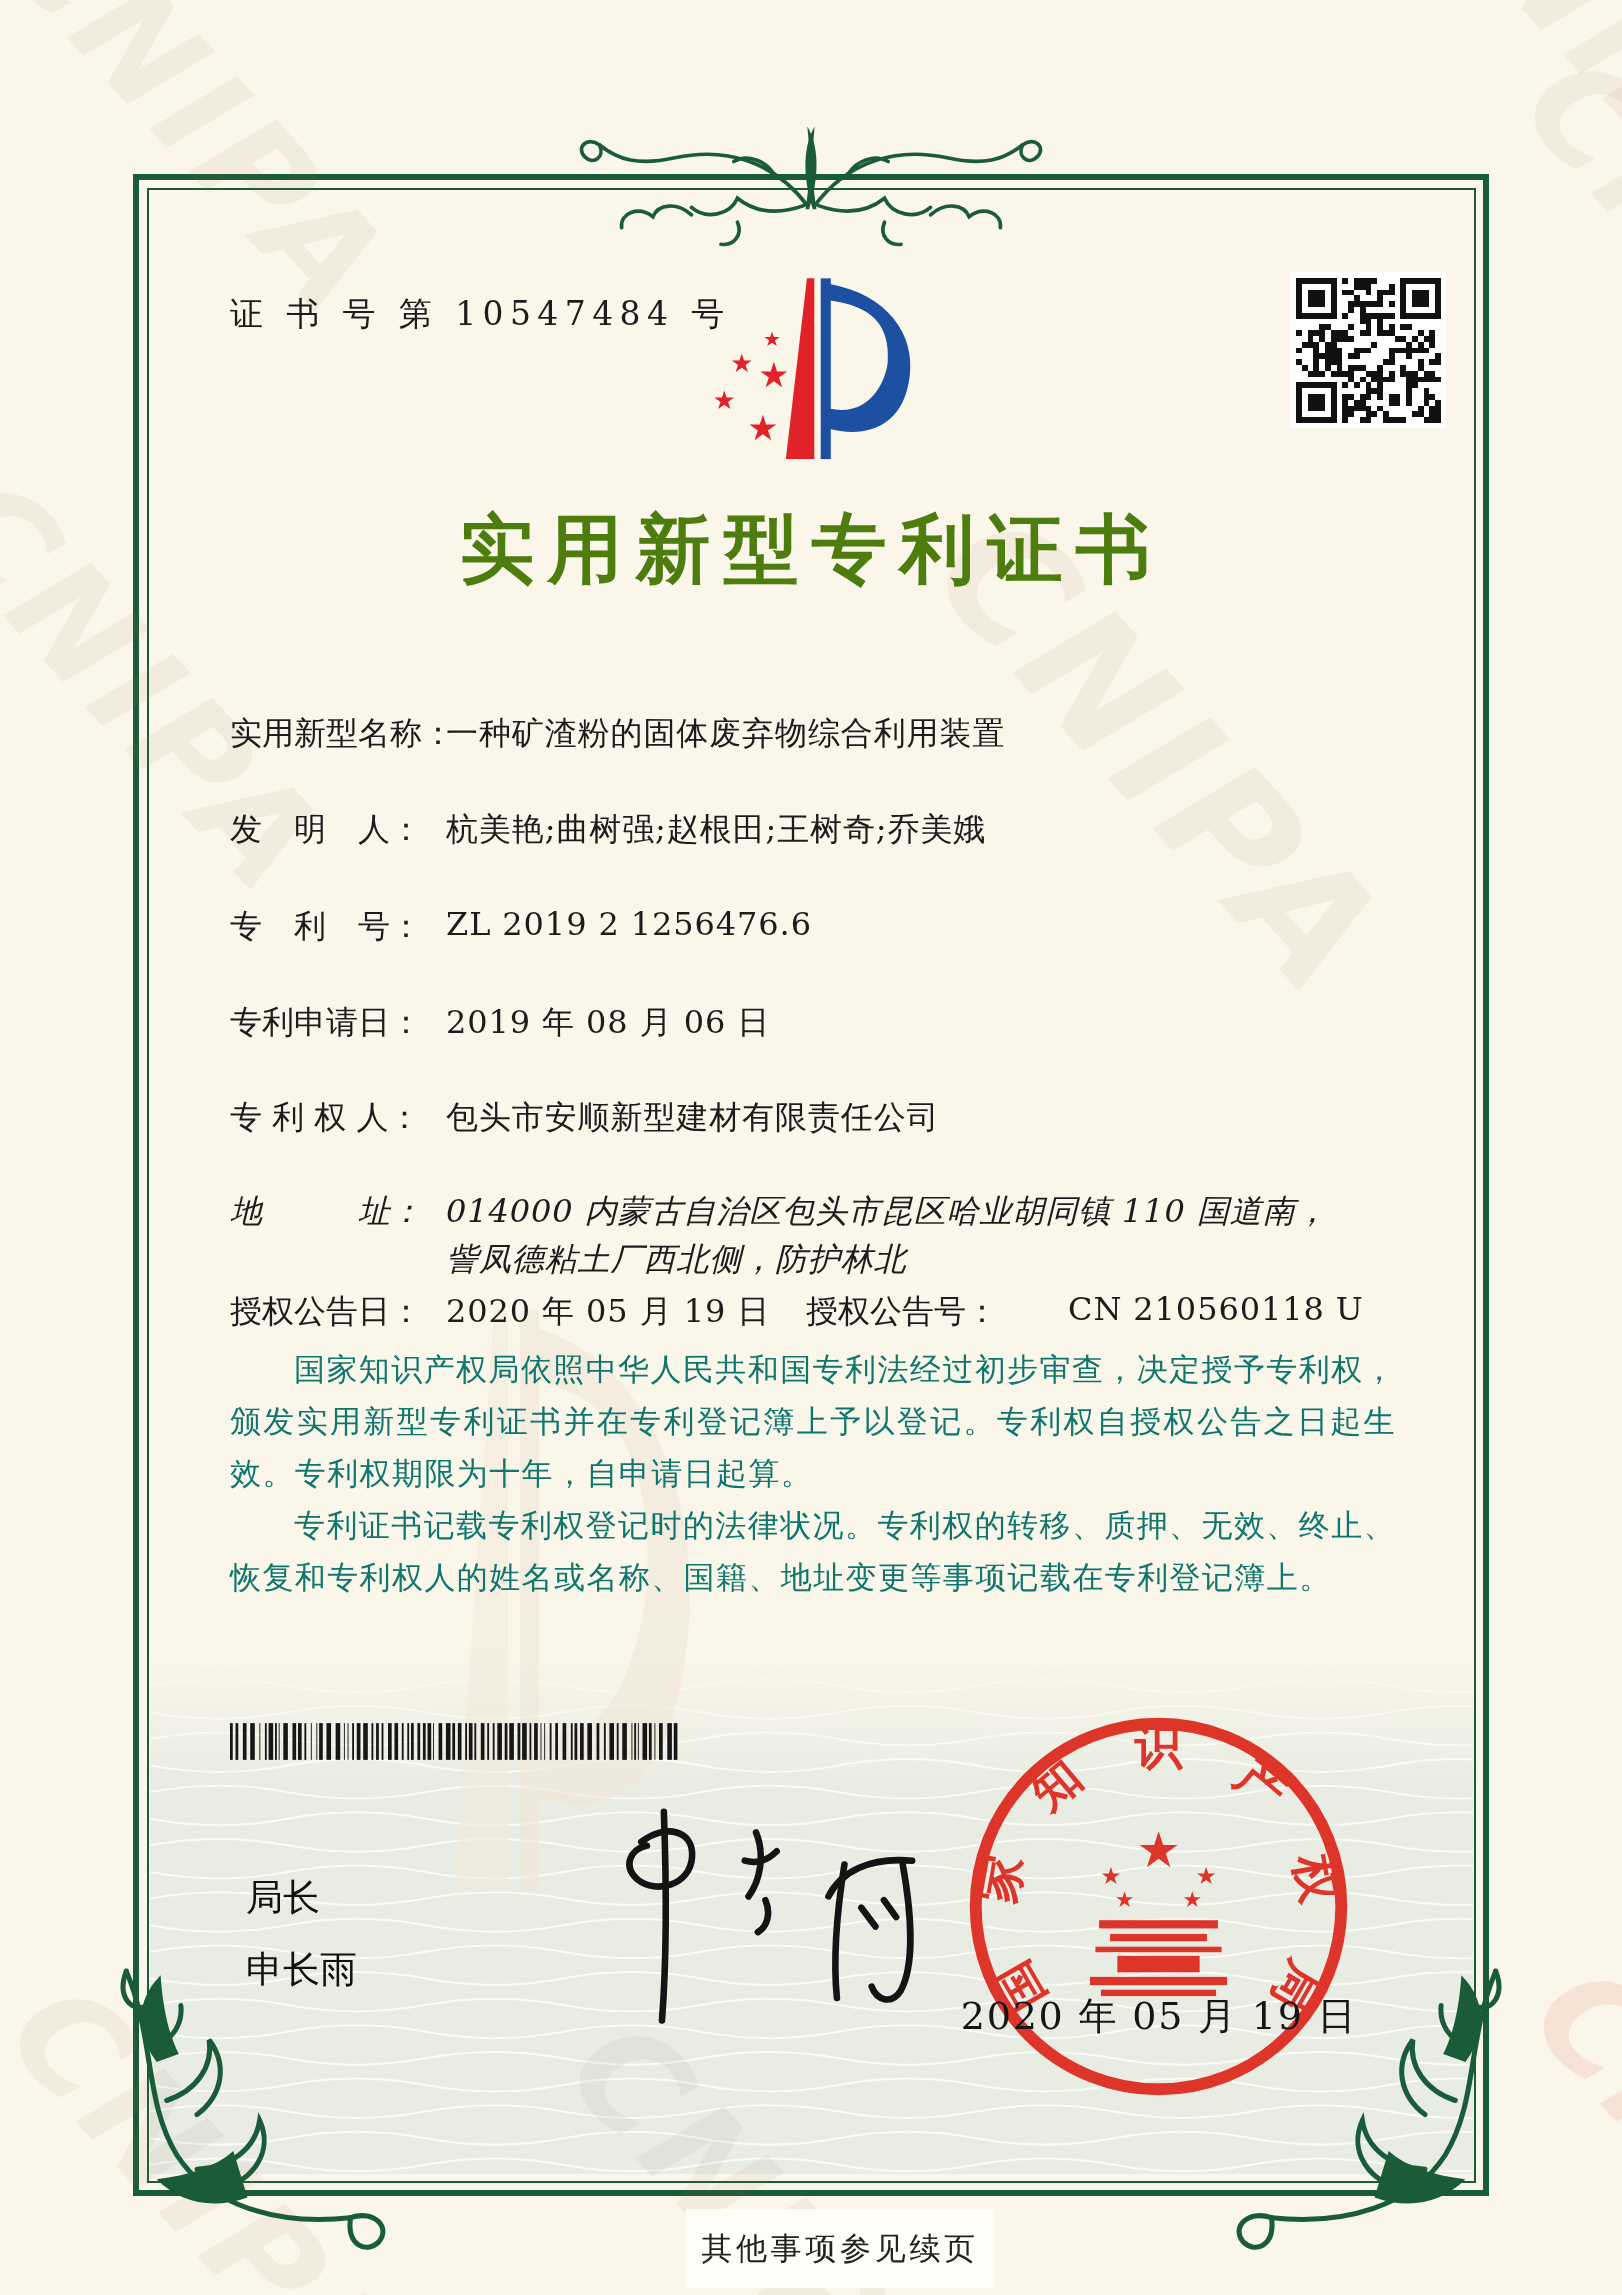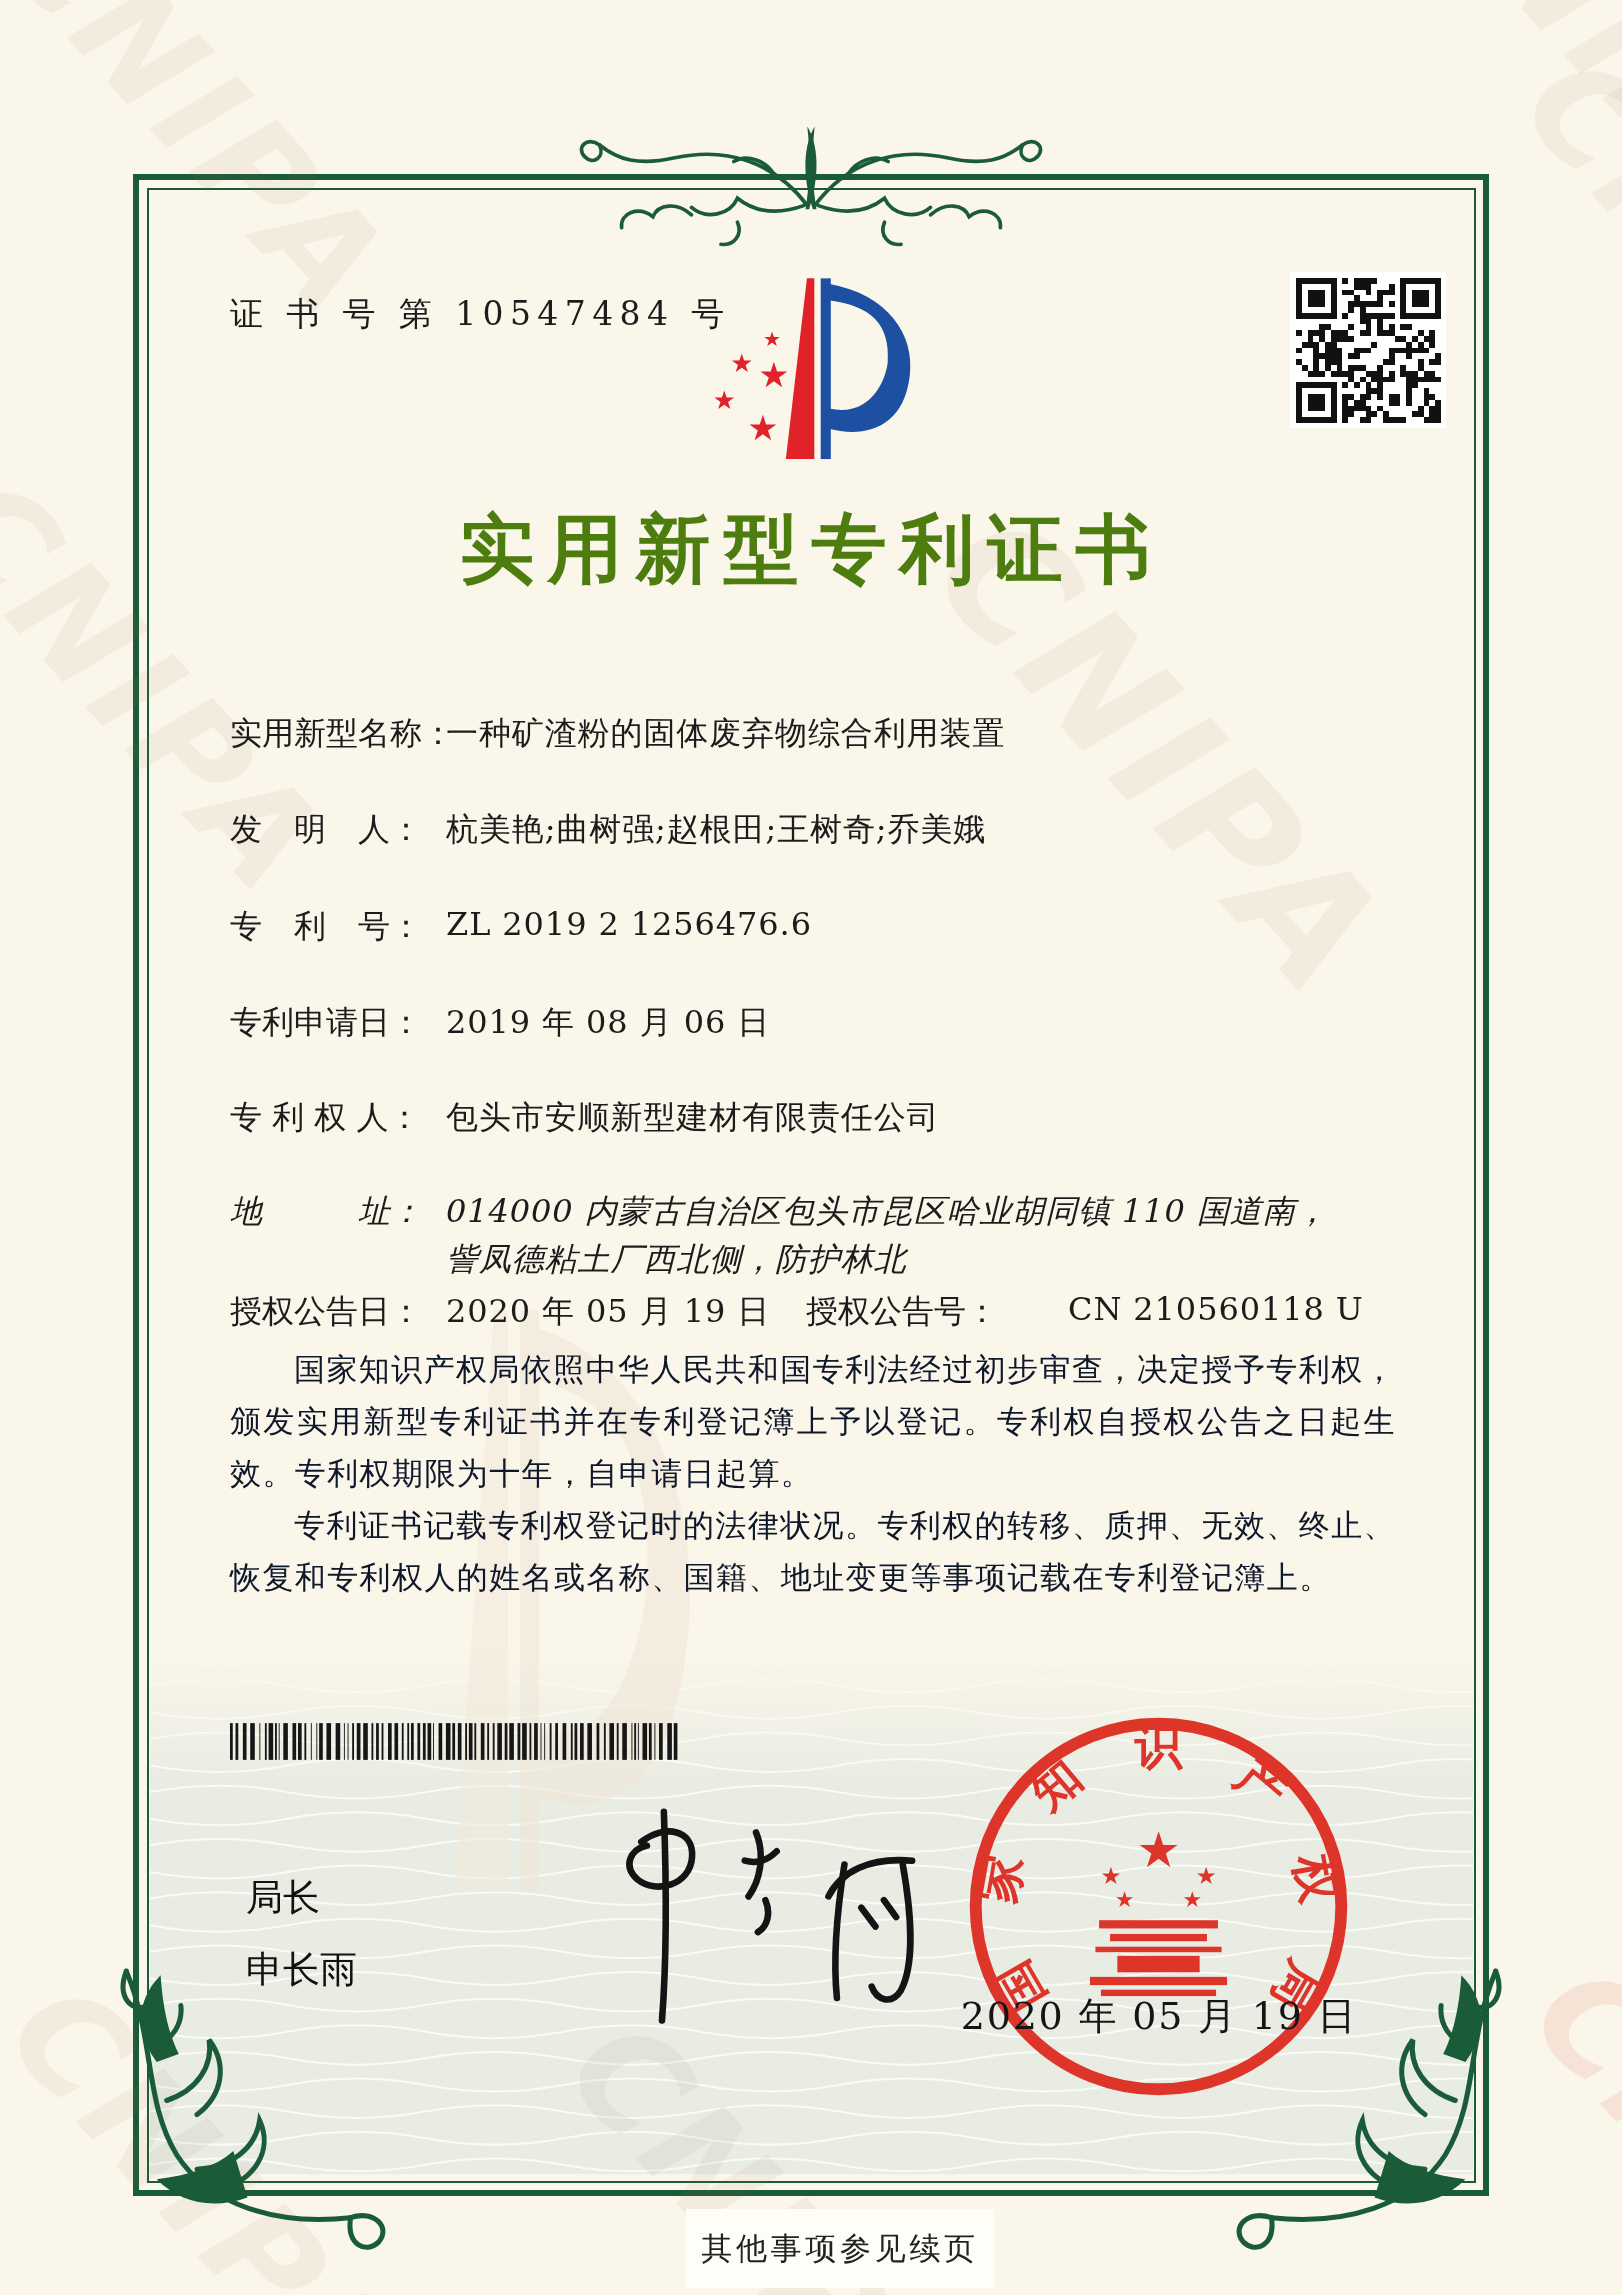--- a/index.html
+++ b/index.html
@@ -40,21 +40,21 @@
   .field-row { position:absolute; left:230px; width:1185px; height:42px; z-index:5;
                font-size:32px; white-space:nowrap; }
   .fl { position:absolute; left:0; top:0; }
   .fv { position:absolute; left:216px; top:0; letter-spacing:0.9px; }
   .fv2 { position:absolute; left:216px; top:48px; letter-spacing:0.9px; }
   .fl2 { position:absolute; left:576px; top:0; }
   .fv3 { position:absolute; left:838px; top:0; letter-spacing:0.9px; }
 
   
   .body-text { position:absolute; left:230px; top:1343px; width:1166px; z-index:5;
-               font-size:31px; line-height:52px; letter-spacing:1.4px; text-align:justify; color:#0f172a; }
+               font-size:31px; line-height:52px; letter-spacing:1.4px; text-align:justify; color:#0f766e; }
   .body-text p { text-indent:64px; }
 
   
   .barcode { position:absolute; left:230px; top:1723px; z-index:6; }
   .sig-title { position:absolute; left:246px; top:1873px; z-index:6; font-size:37px;
                font-family:"DejaVu Sans","Liberation Sans",sans-serif; font-weight:500; color:#111; }
   .sig-name  { position:absolute; left:246px; top:1945px; z-index:6; font-size:37px;
                font-family:"DejaVu Sans","Liberation Sans",sans-serif; font-weight:500; color:#111; }
   .signature { position:absolute; left:551px; top:1804px; z-index:6; }
   .seal { position:absolute; left:962px; top:1710px; z-index:6; opacity:.94; }

